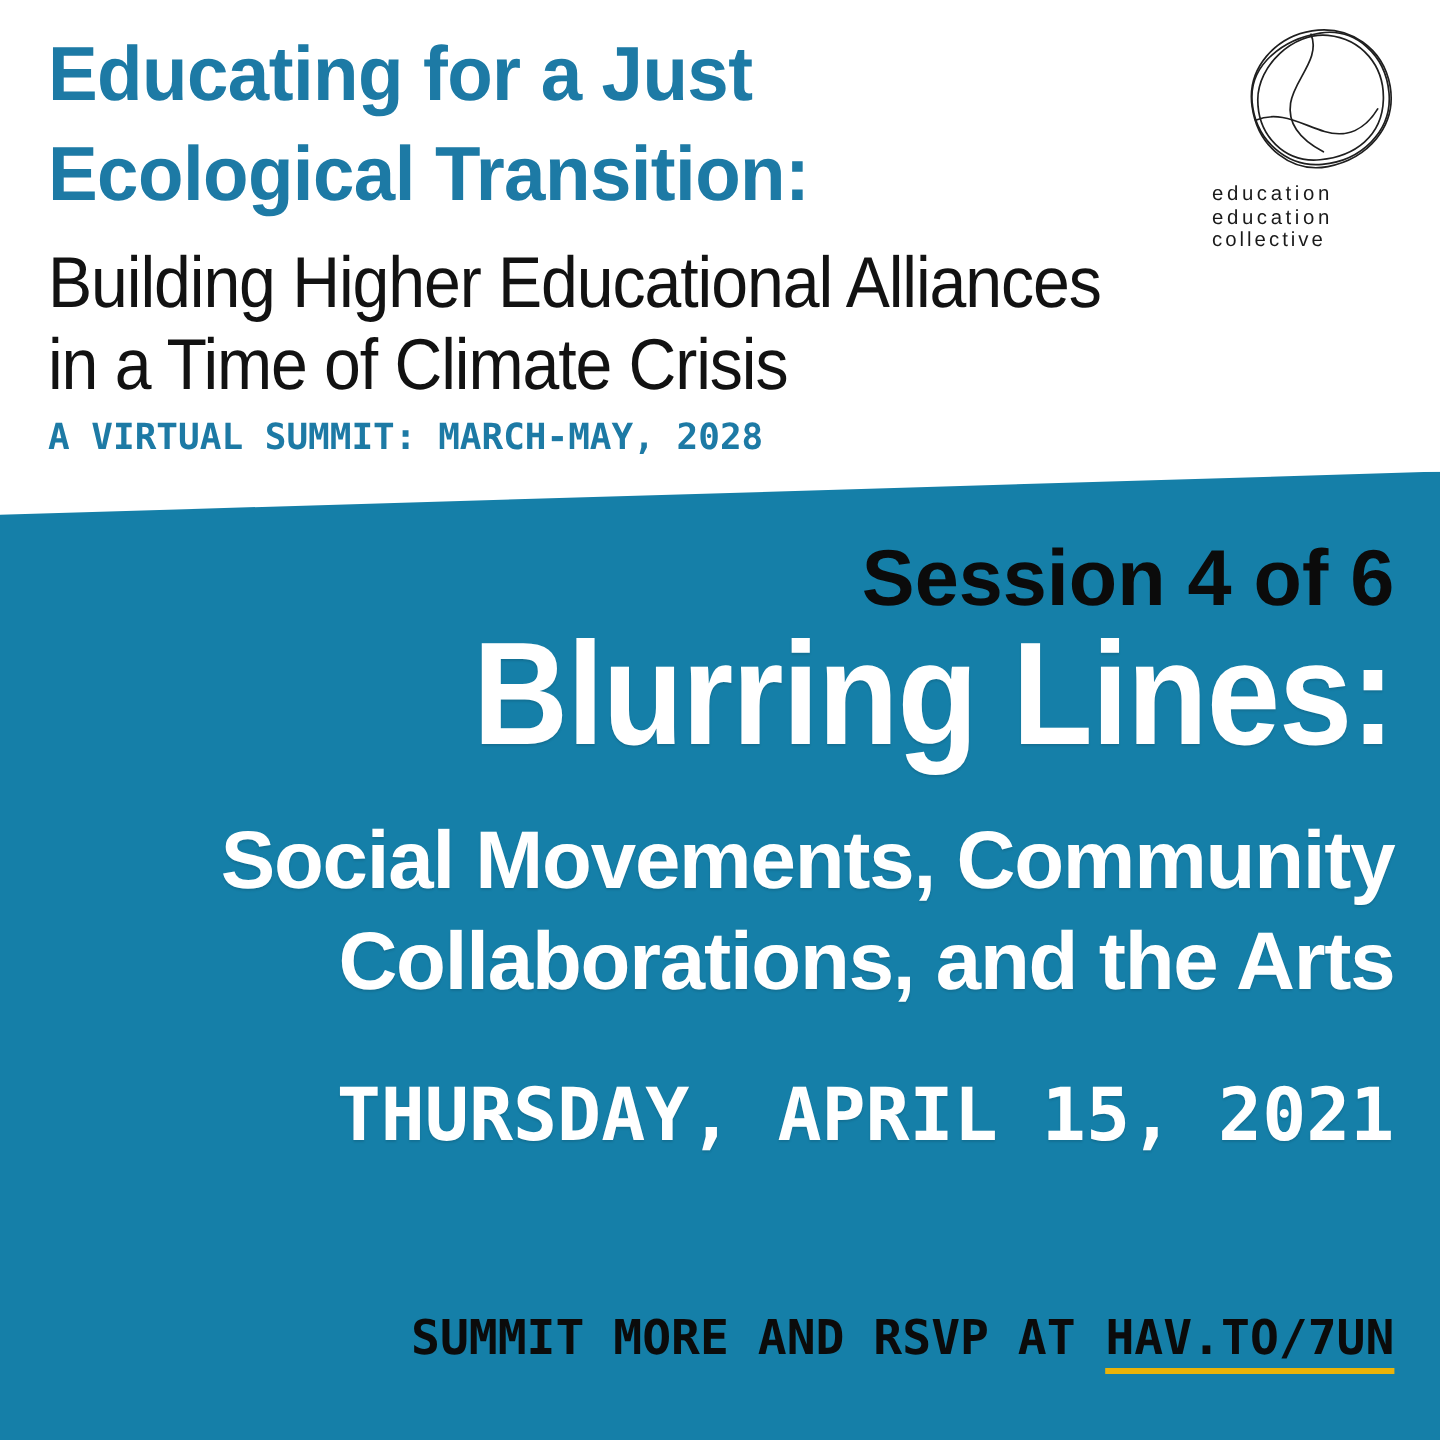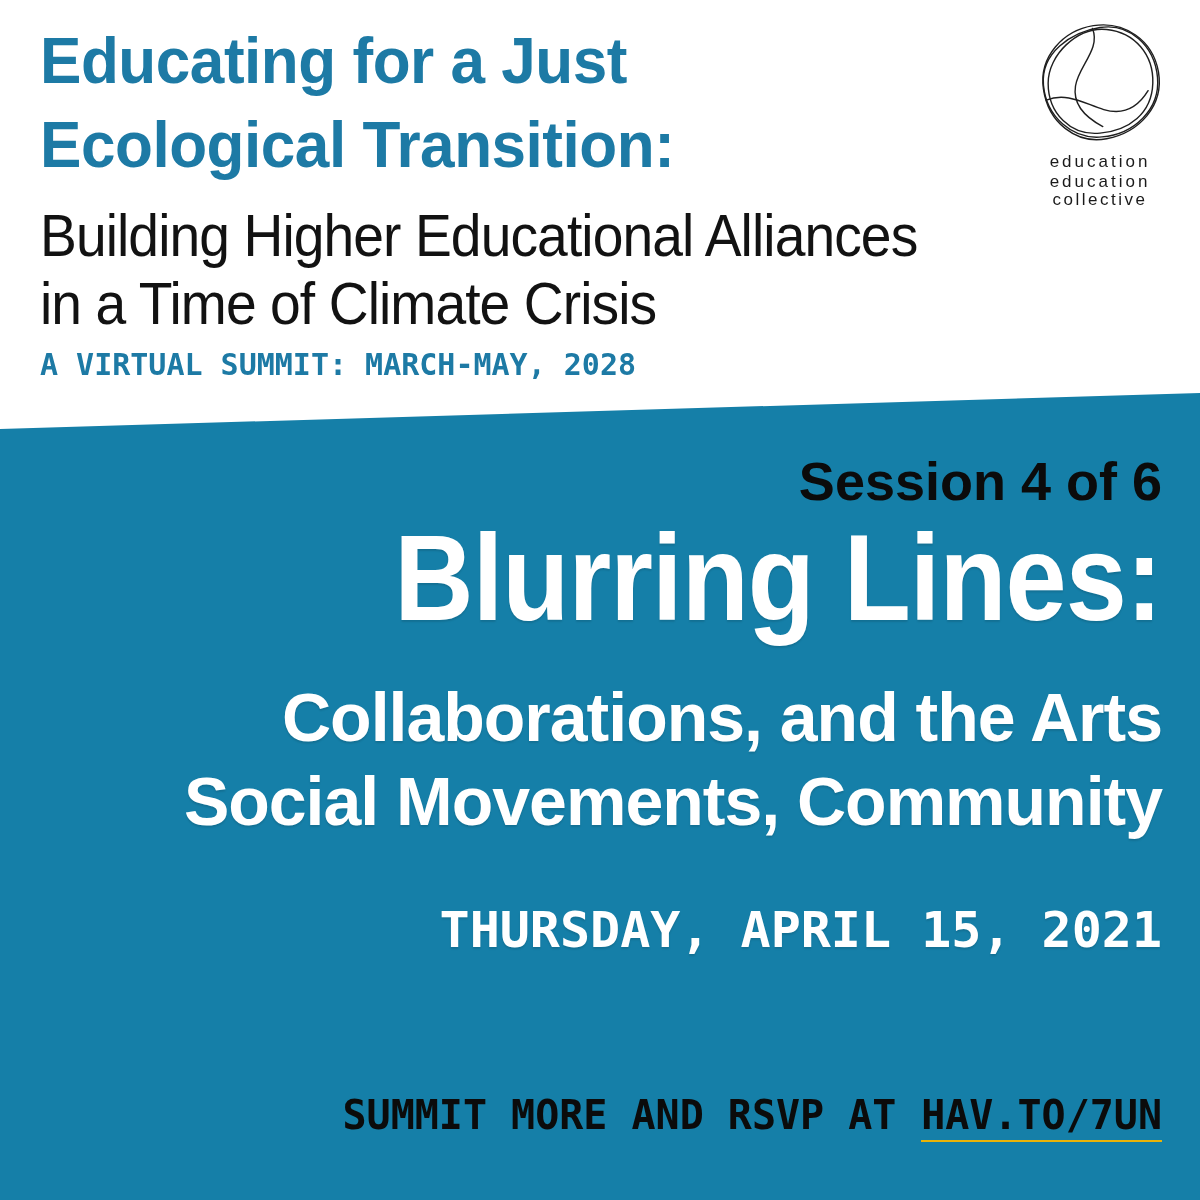--- a/index.html
+++ b/index.html
@@ -32,66 +32,66 @@
     transform:scaleX(.92);transform-origin:0 0;white-space:nowrap;
   }
   .summit-tagline{
     position:absolute;left:40px;top:347px;
     font-family:"DejaVu Sans Mono", monospace;
     font-size:30px;line-height:36px;font-weight:bold;
     color:var(--title-teal);white-space:nowrap;
   }
 
   
-  .logo{position:absolute;left:1010px;top:20px;width:180px;text-align:center;}
+  .logo{position:absolute;left:1010px;top:20px;width:180px;text-align:left;}
   .logo svg{display:block;margin:0 auto;width:132px;height:132px;}
   .logo-word{color:#1a1a1a;line-height:20px;}
   .logo-word.w1,.logo-word.w2{font-size:17px;letter-spacing:3px;}
   .logo-word.w3{font-size:17px;letter-spacing:2.5px;line-height:16px;}
 
   
   .teal-section{
     position:absolute;left:0;top:393px;width:1200px;height:807px;
     background:var(--teal-background);
     clip-path:polygon(0 36px,100% 0,100% 100%,0 100%);
   }
   .teal-section > div{position:absolute;right:38px;text-align:right;white-space:nowrap;}
 
   .session-badge{
     top:58px; 
-    font-size:54px;line-height:60px;font-weight:bold;color:#0b0b0b;
+    font-size:66px;line-height:60px;font-weight:bold;color:#0b0b0b;
   }
   .session-title{
     top:120px; 
     font-size:122px;line-height:130px;font-weight:bold;
     color:var(--text-white);letter-spacing:-1px;
     transform:scaleX(.9);transform-origin:100% 50%;
     text-shadow:0 2px 2px rgba(0,0,0,.12);
   }
   .session-subtitle{
     top:282px; 
     font-size:68px;line-height:84px;font-weight:bold;
     color:var(--text-white);letter-spacing:-1px;
     text-shadow:0 2px 2px rgba(0,0,0,.12);
   }
   .session-when{
     top:499px; 
     font-family:"DejaVu Sans Mono", monospace;
-    font-size:50px;line-height:76px;font-weight:bold;
+    font-size:61px;line-height:76px;font-weight:bold;
     color:var(--text-white);
     text-shadow:0 2px 2px rgba(0,0,0,.12);
   }
   .cta-line{
     top:699px; 
     font-family:"DejaVu Sans Mono", monospace;
     font-size:40px;line-height:46px;font-weight:bold;color:#0b0b0b;
   }
   .cta-line .prefix{margin-right:.62em;}
   .cta-link{
-    color:#0b0b0b;border-bottom:2px solid #eab308;padding-bottom:2px;cursor:pointer;
+    color:#0b0b0b;border-bottom:5px solid #eab308;padding-bottom:2px;cursor:pointer;
   }
 </style>
 </head>
 <body>
 
 <div class="poster">
 
   <div class="event-title">
     <div>Educating for a Just</div>
     <div>Ecological Transition:</div>
@@ -117,22 +117,22 @@
     <div class="logo-word w3">collective</div>
   </div>
 
   <div class="teal-section">
 
     <div class="session-badge">Session 4 of 6</div>
 
     <div class="session-title">Blurring Lines:</div>
 
     <div class="session-subtitle">
+      <div>Social Movements, Community</div>
       <div>Collaborations, and the Arts</div>
-      <div>Social Movements, Community</div>
     </div>
 
     <div class="session-when">
       <div>THURSDAY, APRIL 15, 2021</div>
     </div>
 
     <div class="cta-line">
       <span class="prefix">SUMMIT MORE AND RSVP AT</span><span class="cta-link">HAV.TO/7UN</span>
     </div>
 

